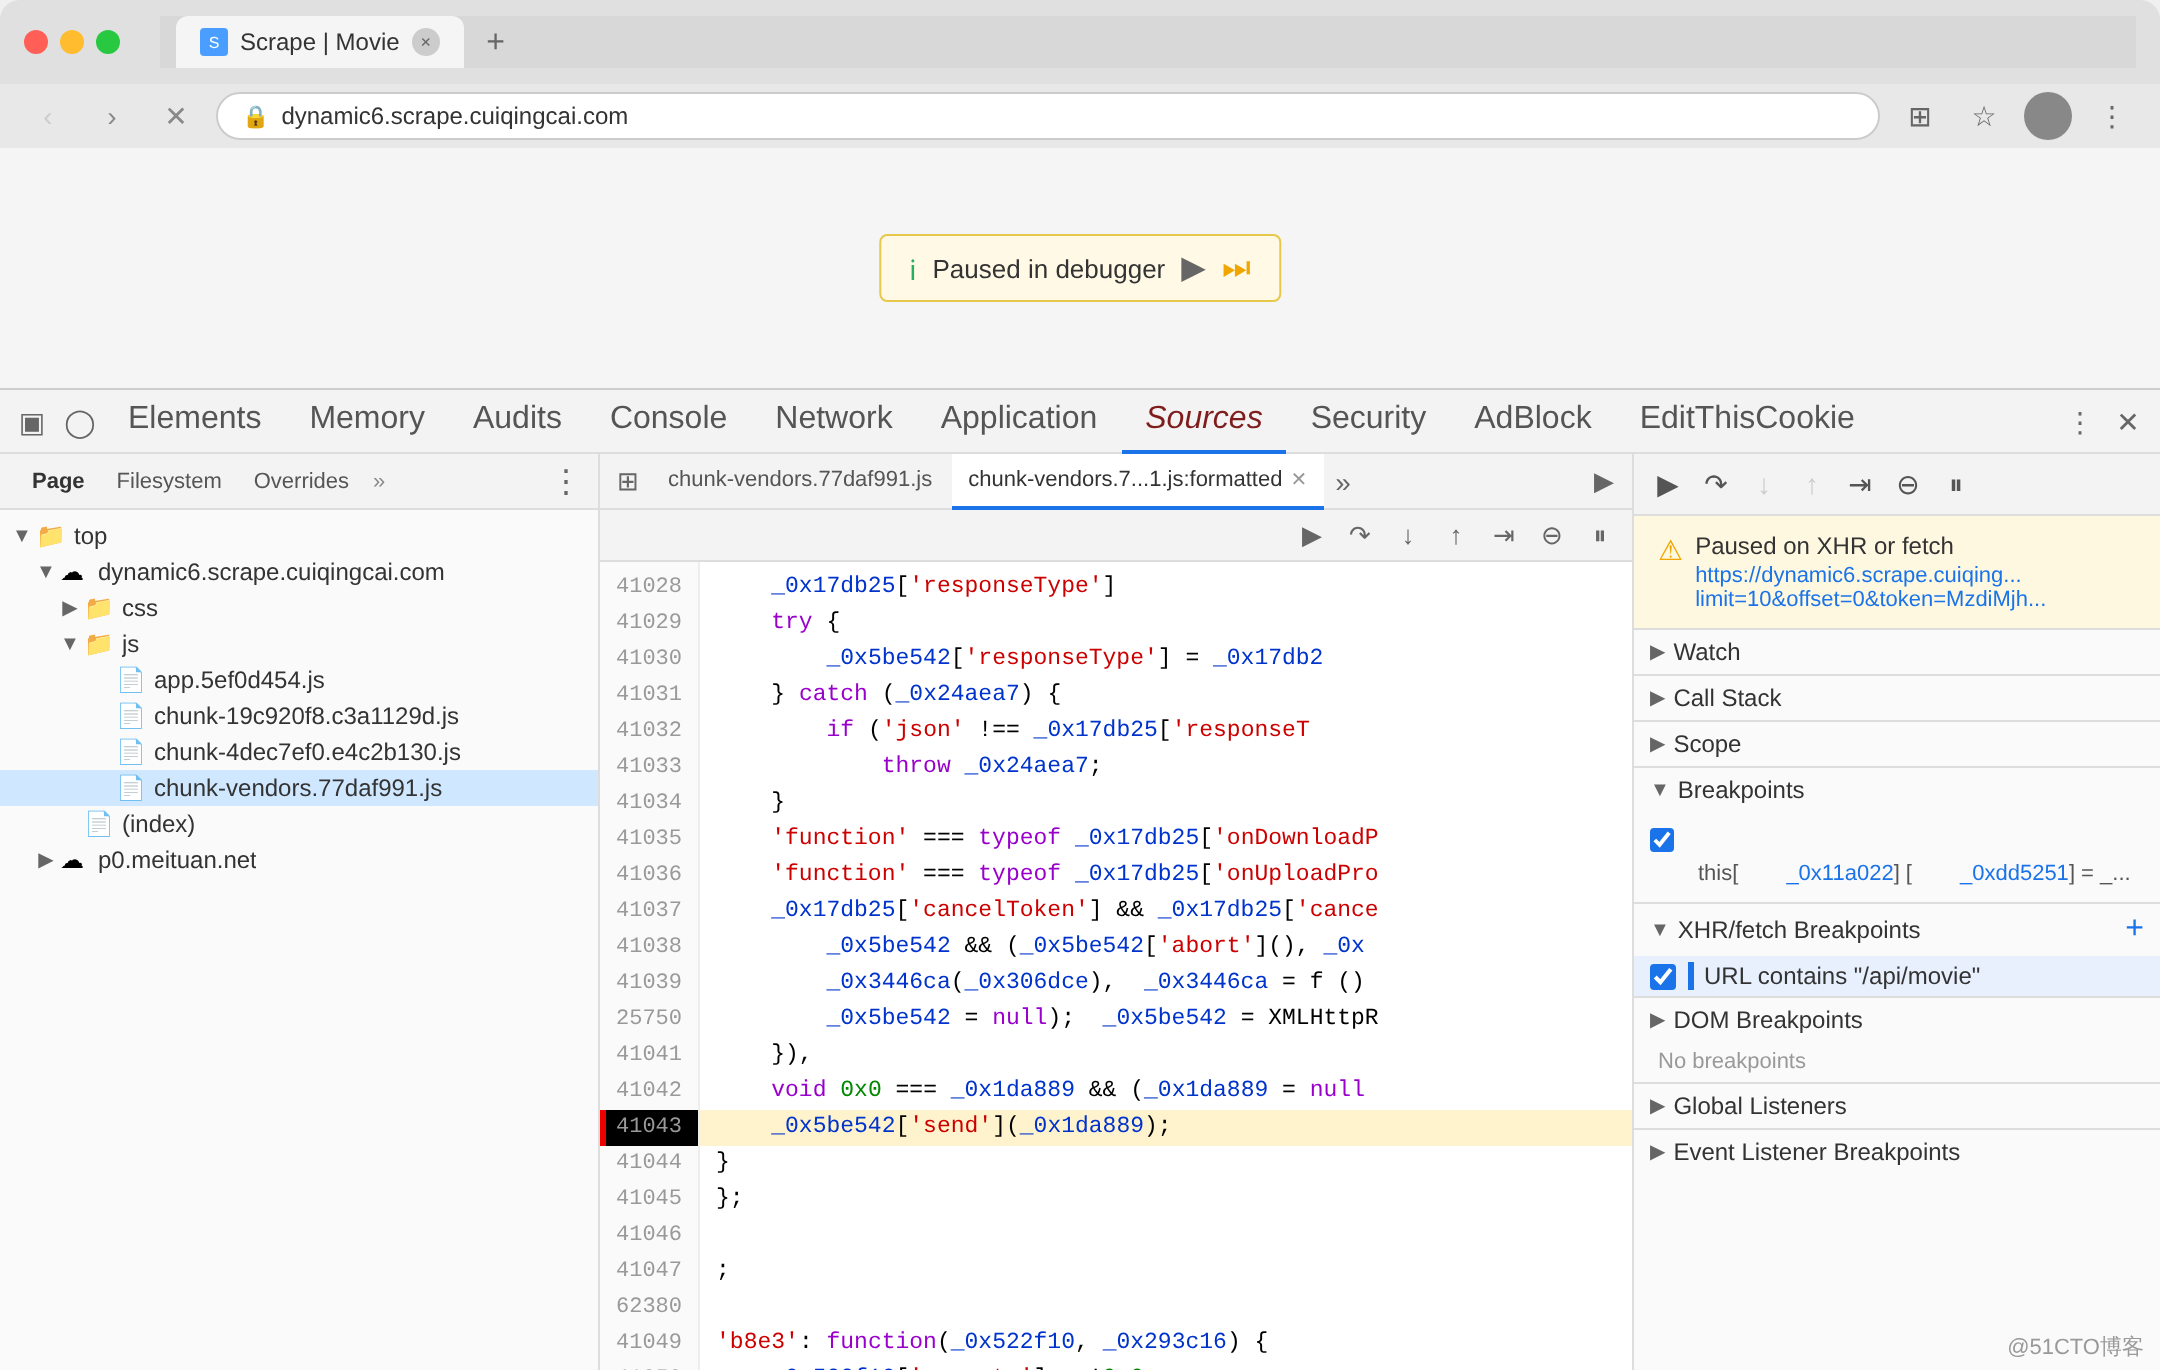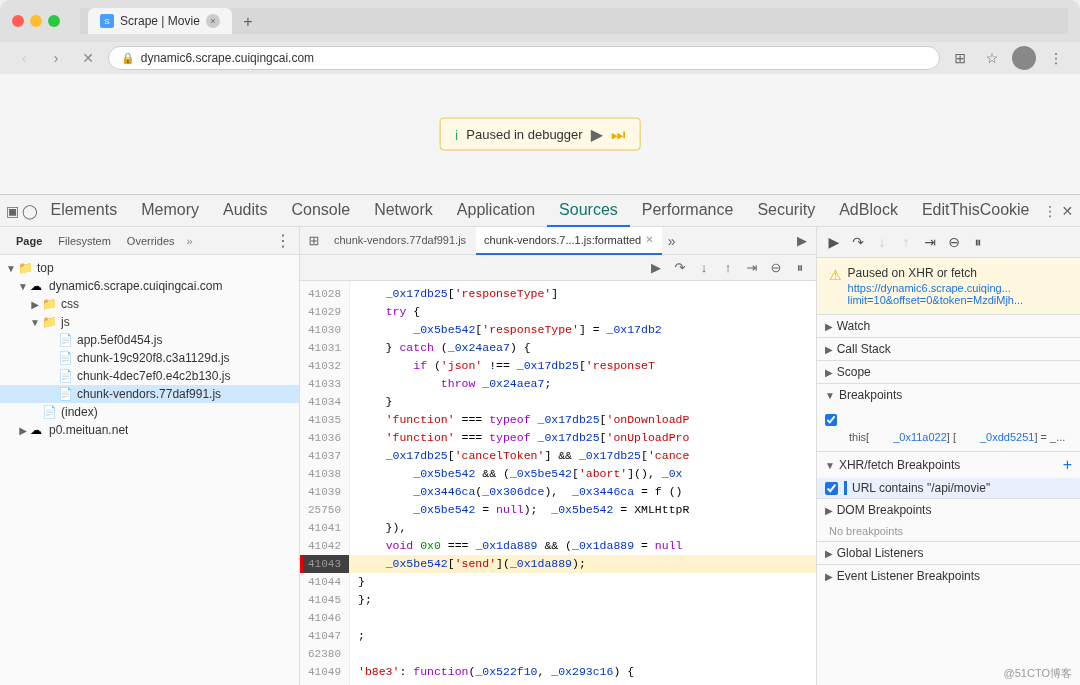--- a/index.html
+++ b/index.html
@@ -35,21 +35,21 @@
     .site-title { font-size: 28px; font-weight: 600; color: #333; }
     .debugger-banner { position: absolute; top: 50%; left: 50%; transform: translate(-50%, -50%); background: #fff9e6; border: 1px solid #e6c84a; border-radius: 4px; display: flex; align-items: center; gap: 8px; padding: 6px 14px; font-size: 13px; color: #333; white-space: nowrap; }
     .debugger-icon { color: #27ae60; font-size: 14px; }
     .debugger-play { color: #666; font-size: 16px; cursor: pointer; }
     .debugger-skip { color: #f0a500; font-size: 16px; cursor: pointer; }
 
     
     .devtools { display: flex; flex-direction: column; background: white; border-top: 1px solid #ccc; height: calc(685px - 164px); }
     .devtools-tabs { display: flex; align-items: center; background: #f3f3f3; border-bottom: 1px solid #ddd; padding: 0 4px; height: 32px; }
     .devtools-tab { padding: 0 12px; height: 32px; display: flex; align-items: center; font-size: 16px; color: #555; cursor: pointer; border-bottom: 2px solid transparent; white-space: nowrap; }
-    .devtools-tab.active { color: #0f766e; border-bottom: 2px solid #1a73e8; }
+    .devtools-tab.active { color: #7f1d1d; border-bottom: 2px solid #1a73e8; font-style: italic; }
     .devtools-tab-spacer { flex: 1; }
     .dt-action-btn { width: 24px; height: 24px; display: flex; align-items: center; justify-content: center; color: #666; font-size: 14px; cursor: pointer; }
 
     
     .devtools-body { display: flex; flex: 1; overflow: hidden; }
 
     
     .file-tree-panel { width: 300px; min-width: 200px; border-right: 1px solid #ddd; display: flex; flex-direction: column; background: #fafafa; }
     .file-tree-tabs { display: flex; align-items: center; border-bottom: 1px solid #ddd; padding: 0 8px; height: 28px; background: #f3f3f3; }
     .ft-tab { font-size: 11px; color: #555; padding: 0 8px; height: 28px; display: flex; align-items: center; cursor: pointer; }
@@ -184,21 +184,20 @@
   <div class="devtools-tabs">
     <div class="dt-action-btn">▣</div>
     <div class="dt-action-btn">◯</div>
     <div class="devtools-tab">Elements</div>
     <div class="devtools-tab">Memory</div>
     <div class="devtools-tab">Audits</div>
     <div class="devtools-tab">Console</div>
     <div class="devtools-tab">Network</div>
     <div class="devtools-tab">Application</div>
     <div class="devtools-tab active">Sources</div>
-    <div class="devtools-tab">Performance</div>
     <div class="devtools-tab">Security</div>
     <div class="devtools-tab">AdBlock</div>
     <div class="devtools-tab">EditThisCookie</div>
     <div class="devtools-tab-spacer"></div>
     <div class="dt-action-btn">⋮</div>
     <div class="dt-action-btn">✕</div>
   </div>
 
   <div class="devtools-body">
 
@@ -310,21 +309,21 @@
           <div class="line-number">41033</div>
           <div class="line-number">41034</div>
           <div class="line-number">41035</div>
           <div class="line-number">41036</div>
           <div class="line-number">41037</div>
           <div class="line-number">41038</div>
           <div class="line-number">41039</div>
           <div class="line-number">25750</div>
           <div class="line-number">41041</div>
           <div class="line-number">41042</div>
-          <div class="line-number" style="background:#404040; border-left:3px solid #e00; padding-left:1px;">41043</div>
+          <div class="line-number" style="background:#000000; border-left:3px solid #e00; padding-left:1px;">41043</div>
           <div class="line-number">41044</div>
           <div class="line-number">41045</div>
           <div class="line-number">41046</div>
           <div class="line-number">41047</div>
           <div class="line-number">62380</div>
           <div class="line-number">41049</div>
           <div class="line-number">41050</div>
 
         </div>
         <div class="code-lines">

